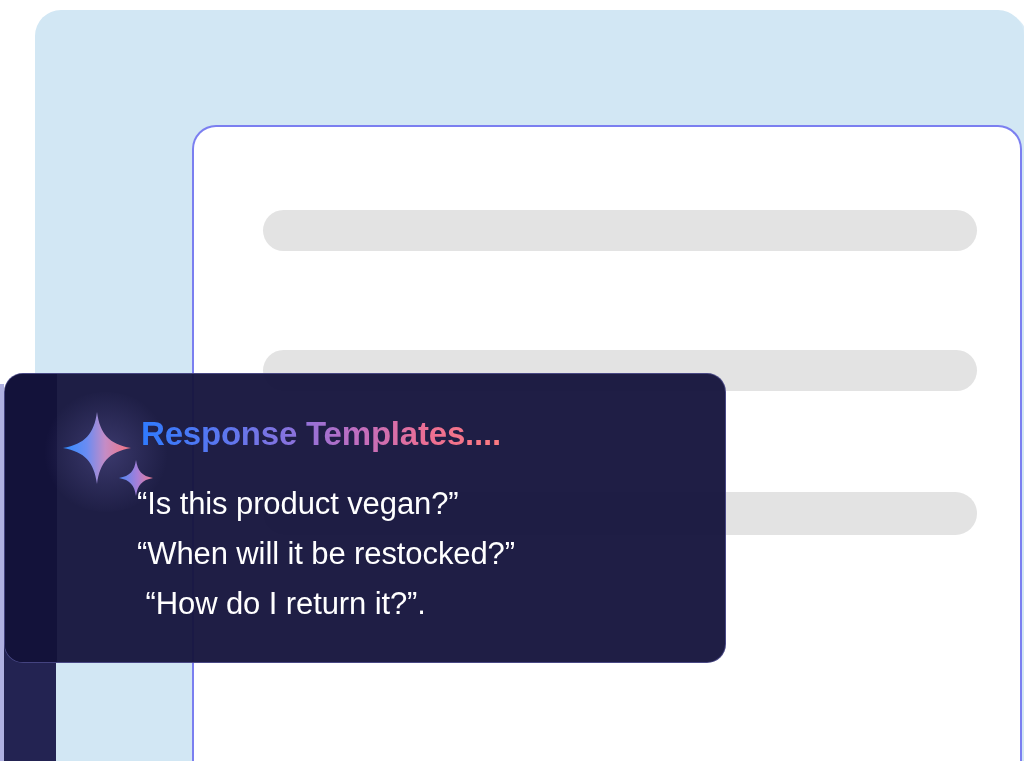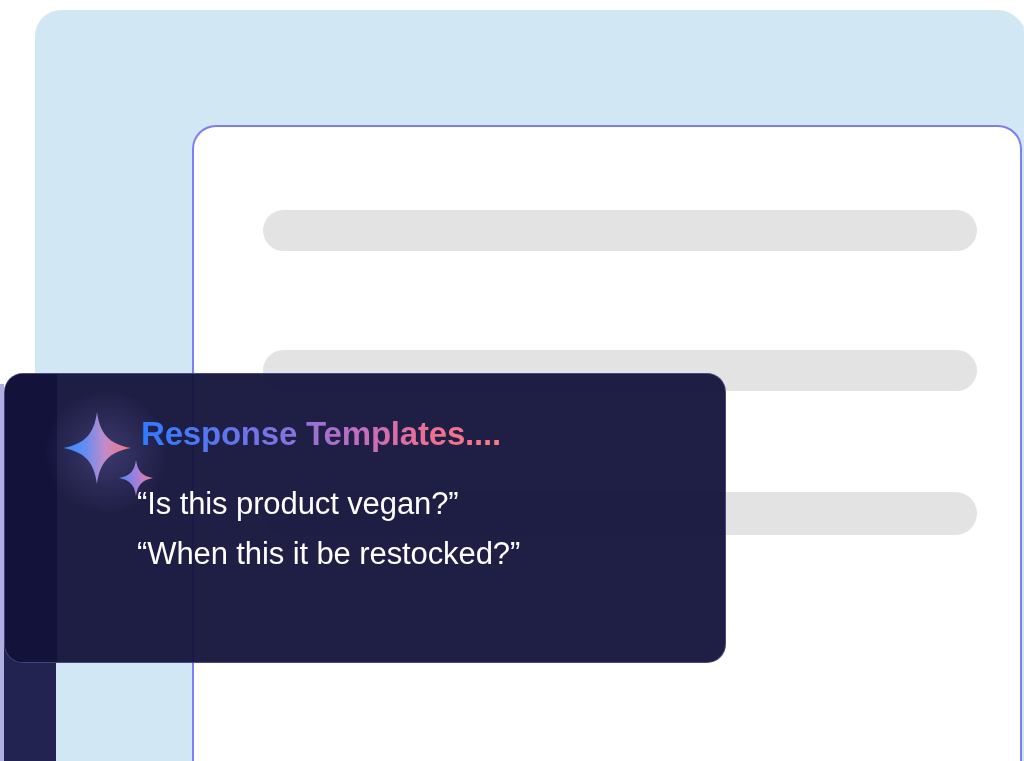--- a/index.html
+++ b/index.html
@@ -210,19 +210,20 @@
           <path d="M38 2 C41 24 50 34 72 38 C50 42 41 52 38 74 C35 52 26 42 4 38 C26 34 35 24 38 2 Z" fill="url(#sparkGrad)"></path>
 
           <path d="M77 50 C78.6 61 83 66 94 68 C83 70 78.6 75 77 86 C75.4 75 71 70 60 68 C71 66 75.4 61 77 50 Z" fill="url(#sparkGrad2)"></path>
         </svg>
       </span>
 
       <div class="card-title">Response Templates....</div>
 
       <ul class="quote-list">
         <li>“Is this product vegan?”</li>
-        <li>“When this it be restocked?”</li>
+        <li>“When will it be restocked?”</li>
+        <li> “How do I return it?”.</li>
       </ul>
 
     </div>
   </div>
 
 </div>
 
 </body></html>

